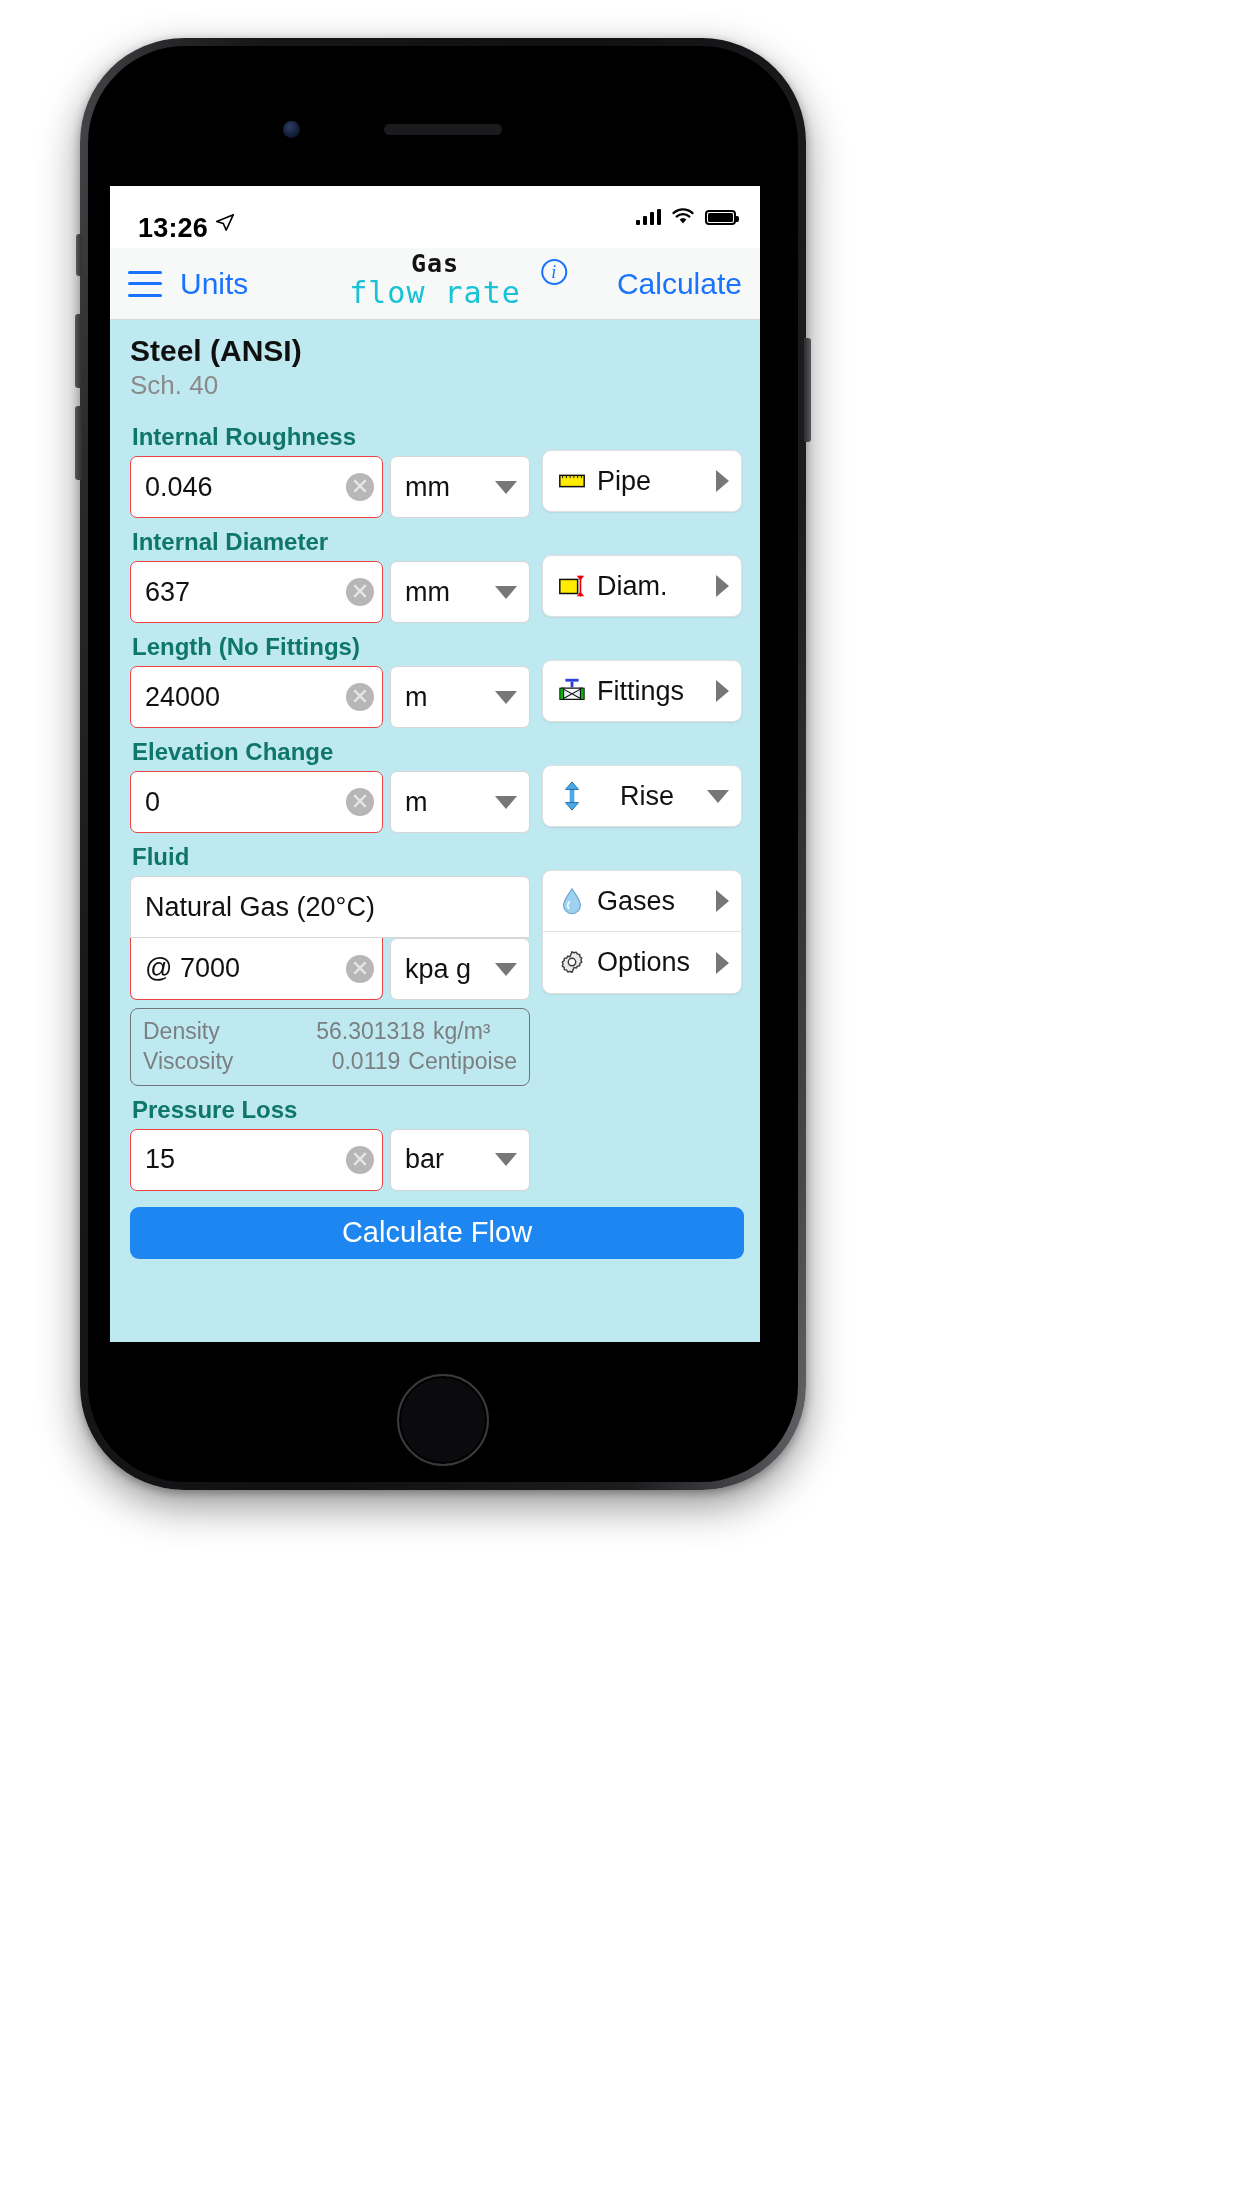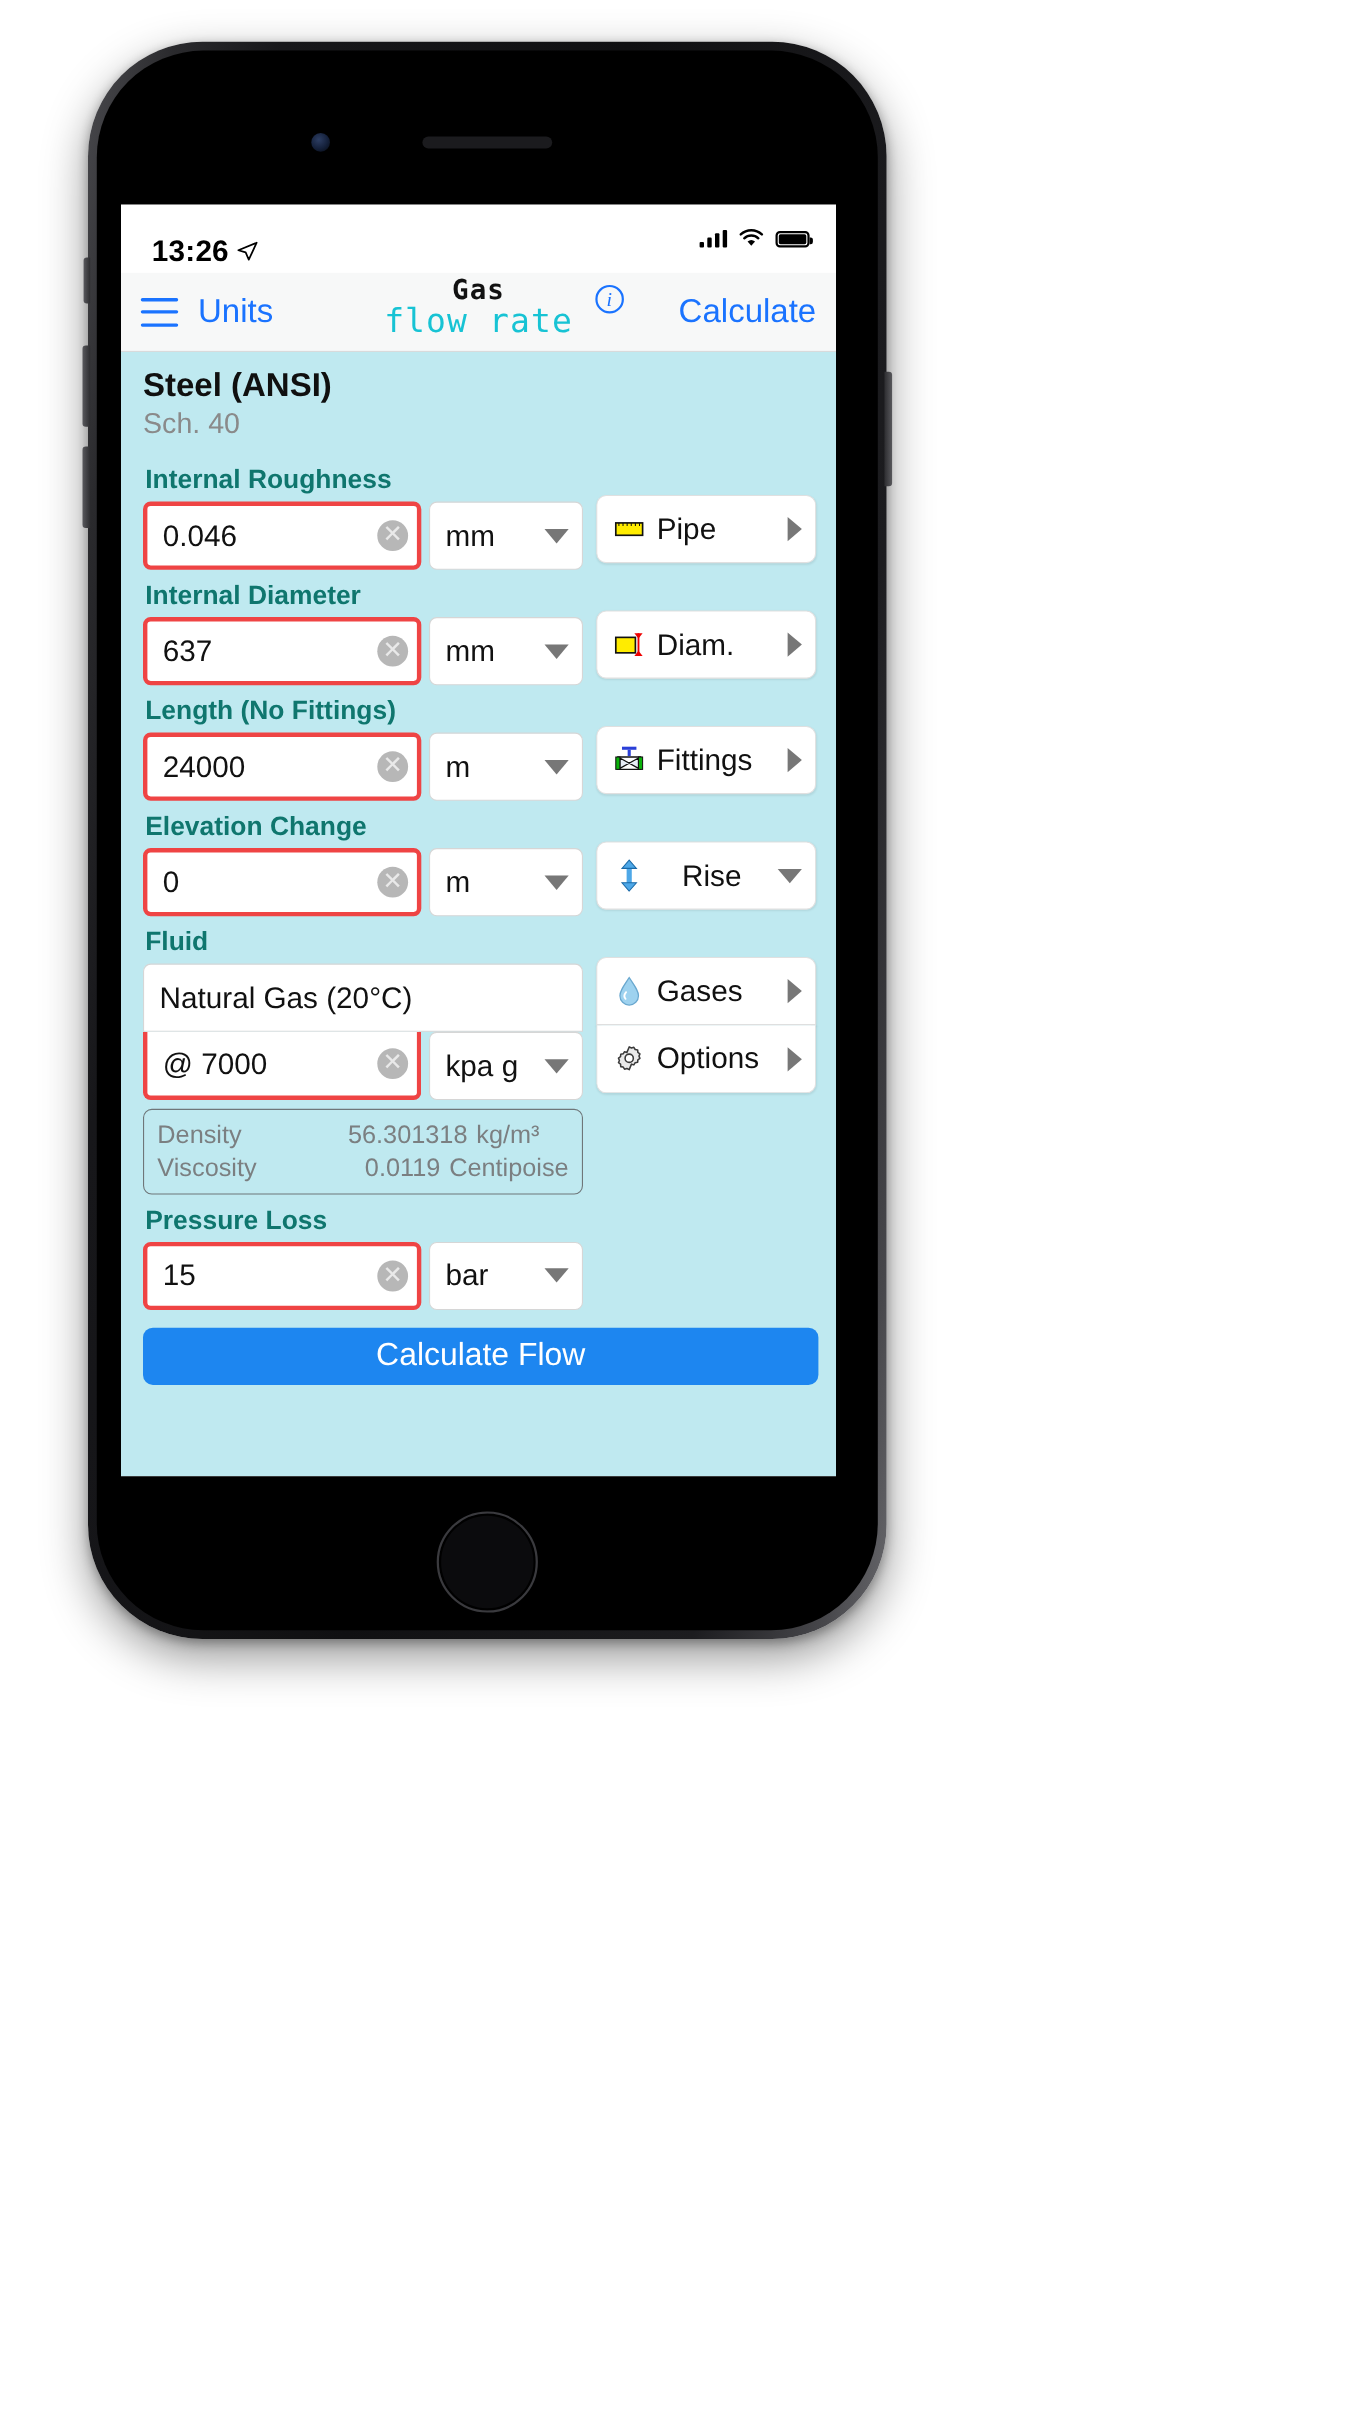--- a/index.html
+++ b/index.html
@@ -71,21 +71,21 @@
 
   
   #status-bar {
     position: relative;
     height: 62px;
     background: #ffffff;
     display: flex; align-items: center;
     justify-content: space-between;
     padding: 0 24px 0 28px;
   }
-  #status-left { display:flex; align-items:center; gap:7px;margin-top:23px; }
+  #status-left { display:flex; gap:7px;margin-top:23px; }
   #status-time { font-size: 27px; font-weight: 600; color:#000; letter-spacing:.2px; }
   .loc-arrow { width: 20px; height: 20px; display:block; }
   #status-right { display:flex; align-items:center; gap:10px; }
   .bars { display:flex; align-items:flex-end; gap:3px; height:16px; }
   .bars i { display:block; width:4px; border-radius:1px; background:#000; }
   .bars i:nth-child(1){height:5px;}
   .bars i:nth-child(2){height:9px;}
   .bars i:nth-child(3){height:13px;}
   .bars i:nth-child(4){height:16px;}
   .battery {
@@ -153,21 +153,21 @@
   .left-col { width: 400px; }
   .right-col { width: 200px; }
 
   .field {
     display:flex; gap:7px;
   }
   .input-box {
     flex: 1 1 auto;
     height:62px;
     background:#fff;
-    border:4px solid #ef4444;
+    border:1px solid #ef4444;
     border-radius:7px;
     display:flex; align-items:center;
     padding: 0 8px 0 14px;
     position:relative;
   }
   .input-box .val { font-size:27px; color:#111; flex:1 1 auto; }
   .clear-x {
     width:28px;height:28px;border-radius:50%;
     background:#b7b7b7; color:#e9e9e9;
     display:flex;align-items:center;justify-content:center;

